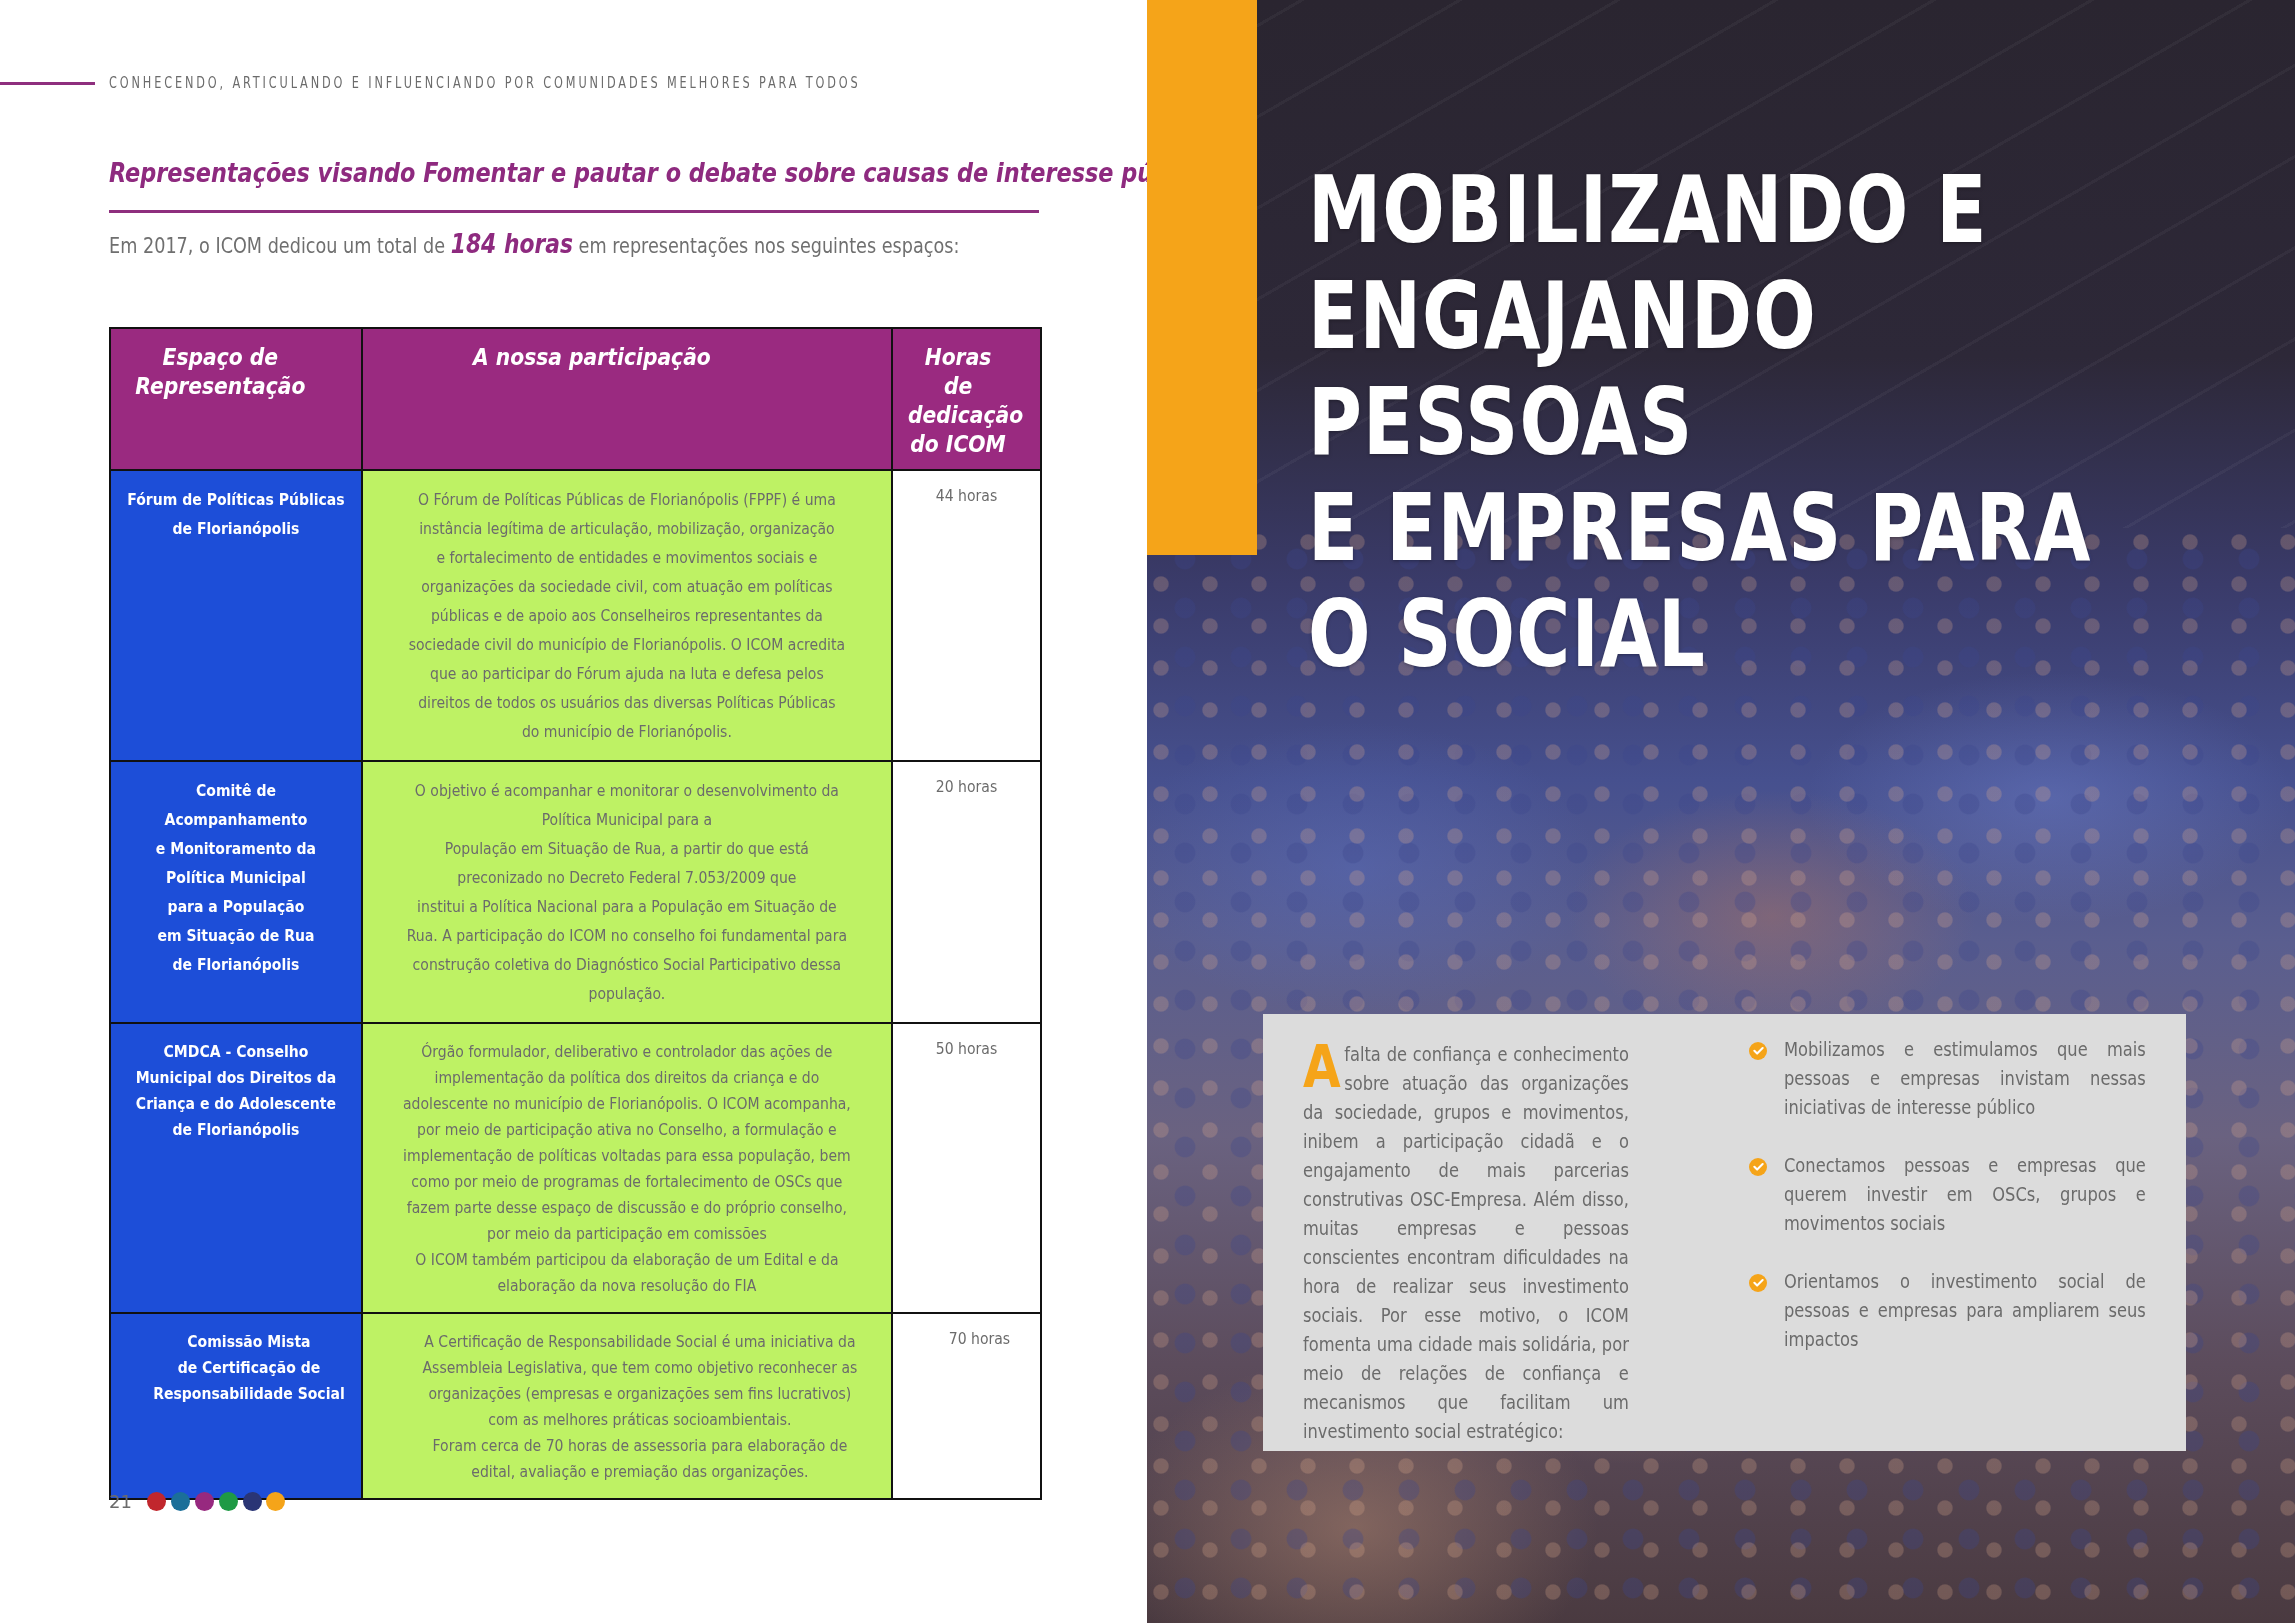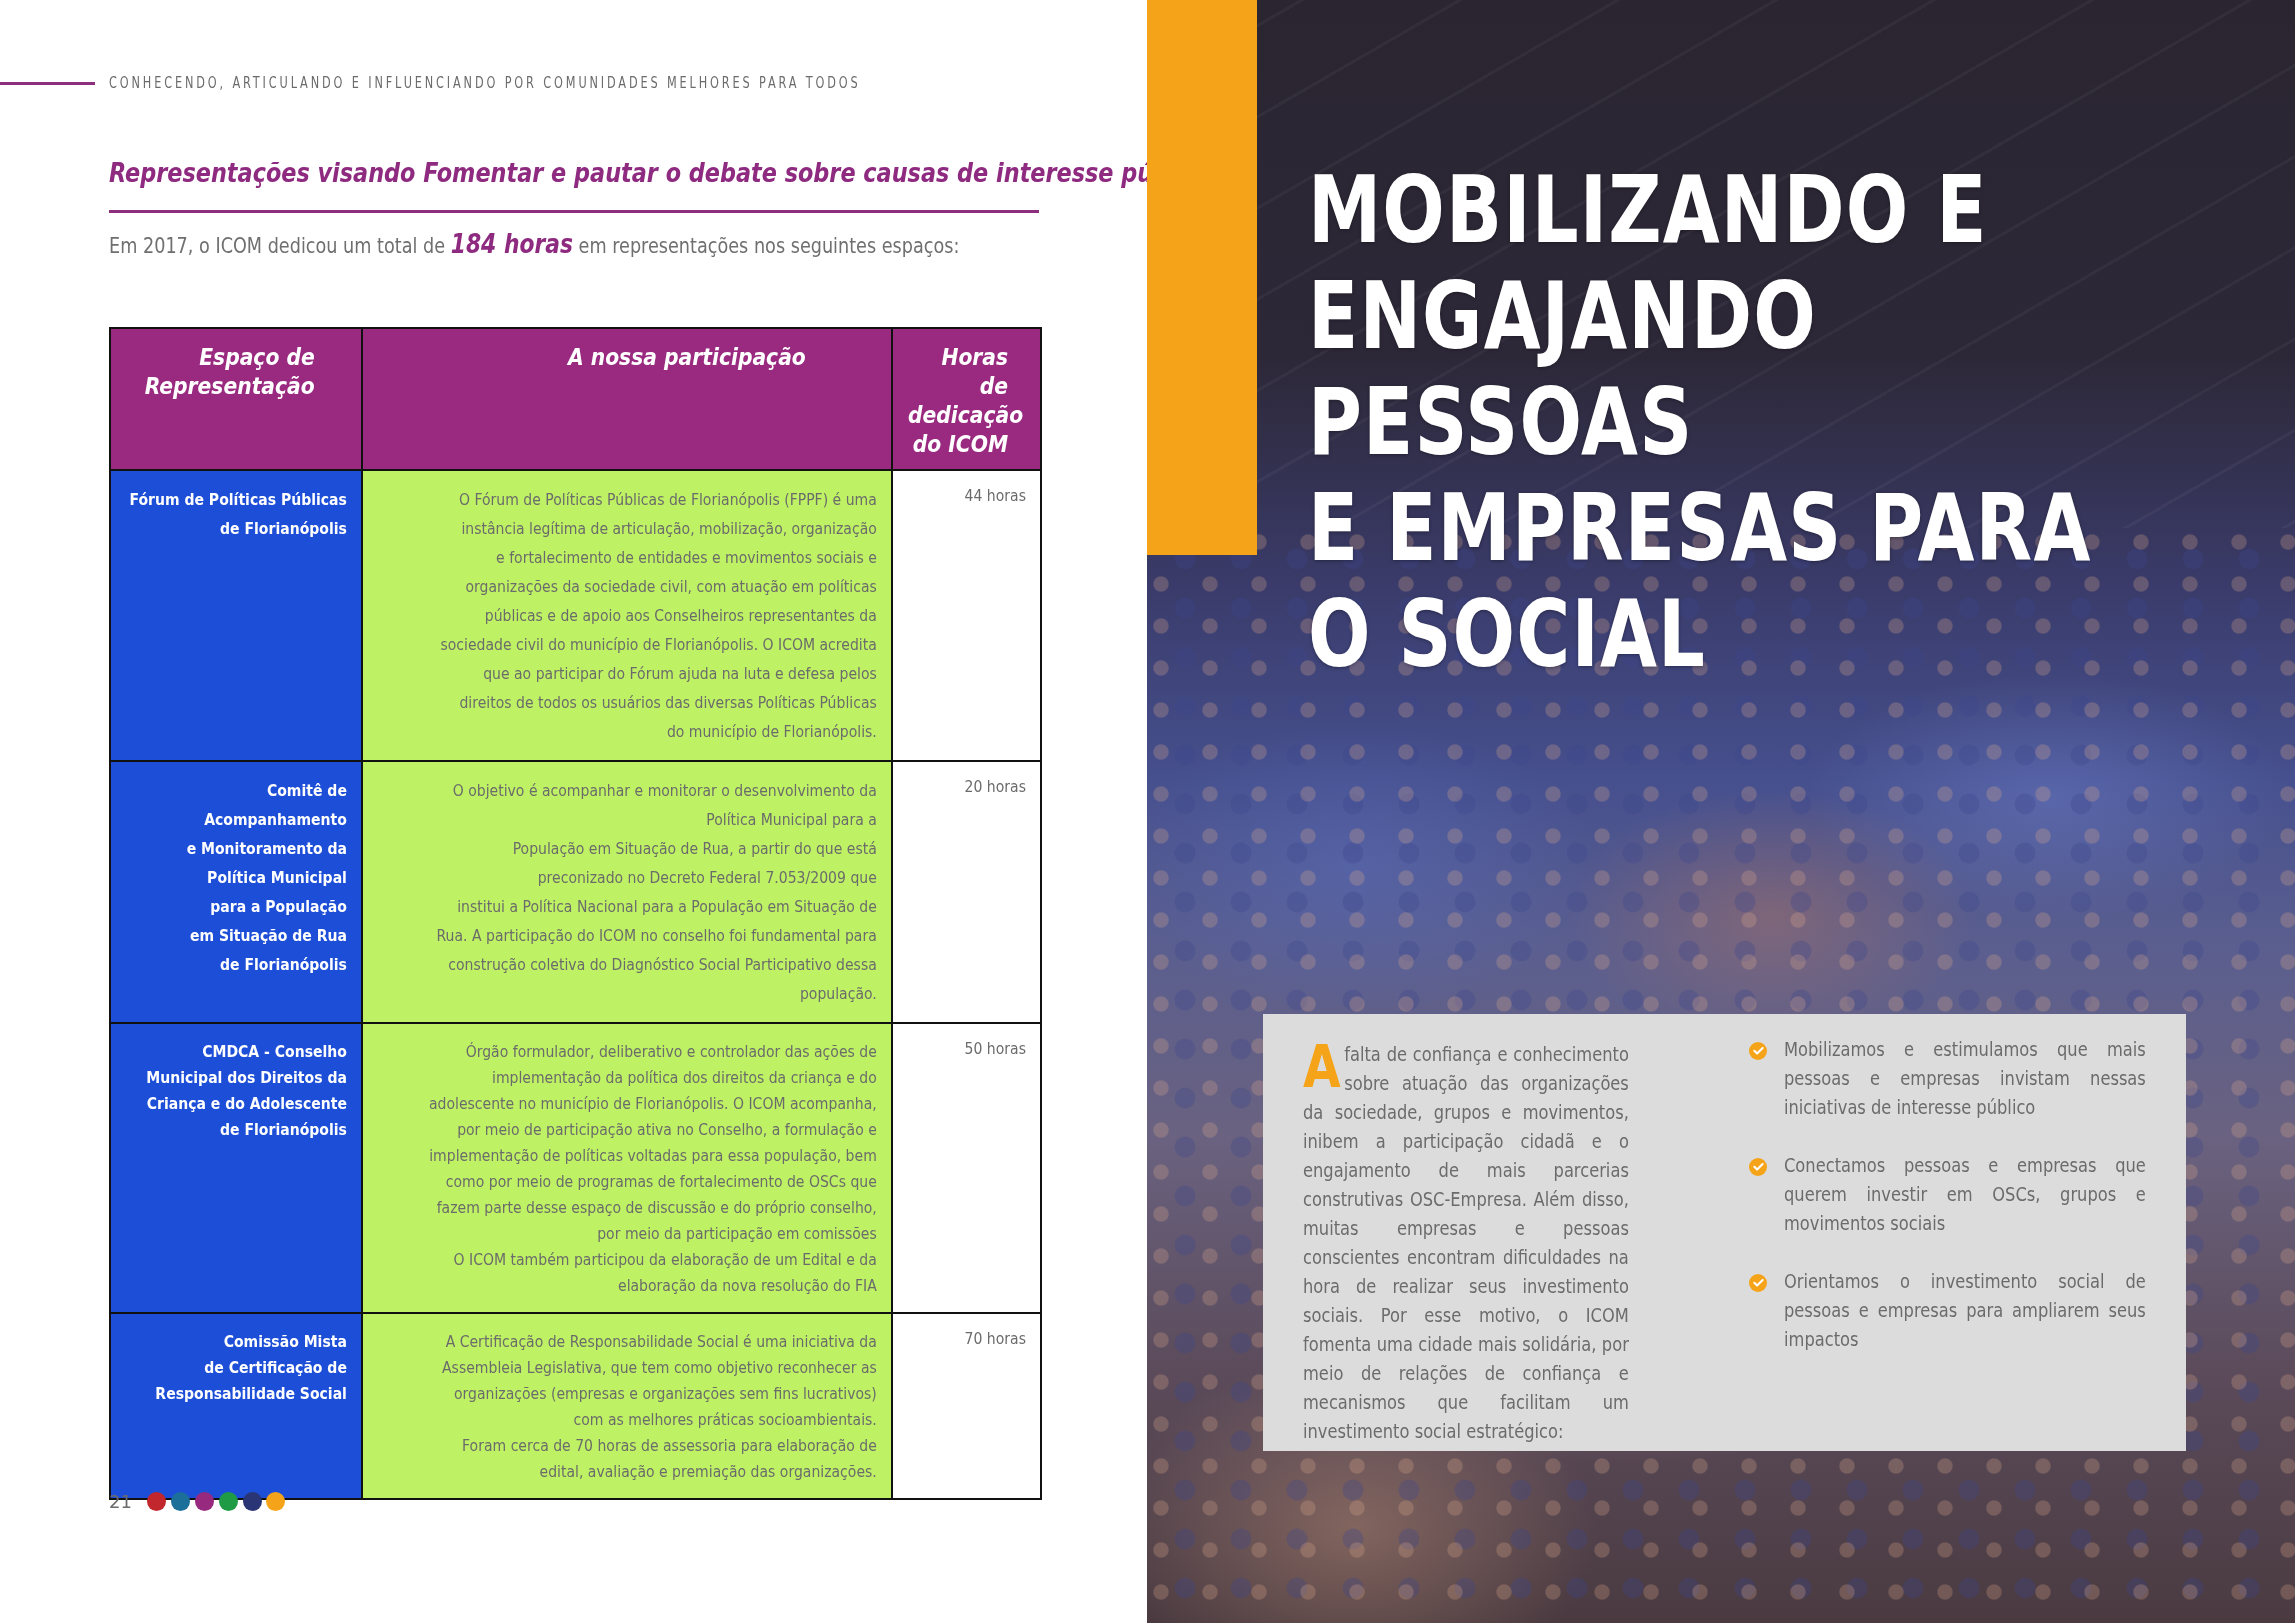--- a/index.html
+++ b/index.html
@@ -11,21 +11,21 @@
   .header-rule { position: absolute; left: 0; top: 82px; width: 95px; height: 2.8px; background: #8e2f7e; }
   .header-text { position: absolute; left: 109px; top: 74px; font-size: 15.3px; letter-spacing: 3.5px; color: #6b6b6b; font-family: "DejaVu Sans Condensed", "DejaVu Sans", sans-serif; transform: scaleX(0.82); transform-origin: left center; white-space: nowrap; }
 
   .section-title { position: absolute; left: 109px; top: 158px; font-size: 26px; font-style: italic; font-weight: bold; color: #8e2a7f; white-space: nowrap; transform: scaleX(0.86); transform-origin: left center; font-family: "DejaVu Sans", sans-serif; }
   .section-underline { position: absolute; left: 109px; top: 210px; width: 930px; height: 2.8px; background: #8e2f7e; }
   .intro { position: absolute; left: 109px; top: 229px; font-size: 21px; color: #6f6f6f; white-space: nowrap; transform: scaleX(0.84); transform-origin: left center; }
   .intro .hl { color: #8e2a7f; font-style: italic; font-weight: bold; font-size: 26px; }
 
   
   .rep-table { position: absolute; left: 109px; top: 327px; width: 931px; border-collapse: collapse; table-layout: fixed; }
-  .rep-table th, .rep-table td { border: 2.8px solid #111111; vertical-align: top; text-align: right; }
+  .rep-table th, .rep-table td { border: 2.8px solid #111111; vertical-align: top; text-align: center; }
   .rep-table th { background: #9a2a80; color: #ffffff; font-style: italic; font-weight: bold; font-size: 23.6px; line-height: 29px; padding: 14px 15.3px 9.7px 15.3px; height: 112px; }
   .rep-table th span { display: block; transform: scaleX(0.86); transform-origin: left top; white-space: nowrap; }
   .col-space { width: 252px; }
   .col-part { width: 530px; }
   .col-hours { width: 149px; }
   td.space { background: #1d4ed8; color: #ffffff; font-weight: bold; font-size: 16.7px; padding: 14px 14px; }
   td.part { background: #bef264; color: #6b6b6b; font-size: 16.7px; padding: 14px 14px; margin-left: 36px; }
   td.hours { background: #ffffff; color: #6b6b6b; font-size: 16.7px; padding: 14px 14px; }
   .cond { display: block; transform: scaleX(0.84); transform-origin: left top; width: 119%; white-space: pre-line; }
   .lh-a { line-height: 29px; }

